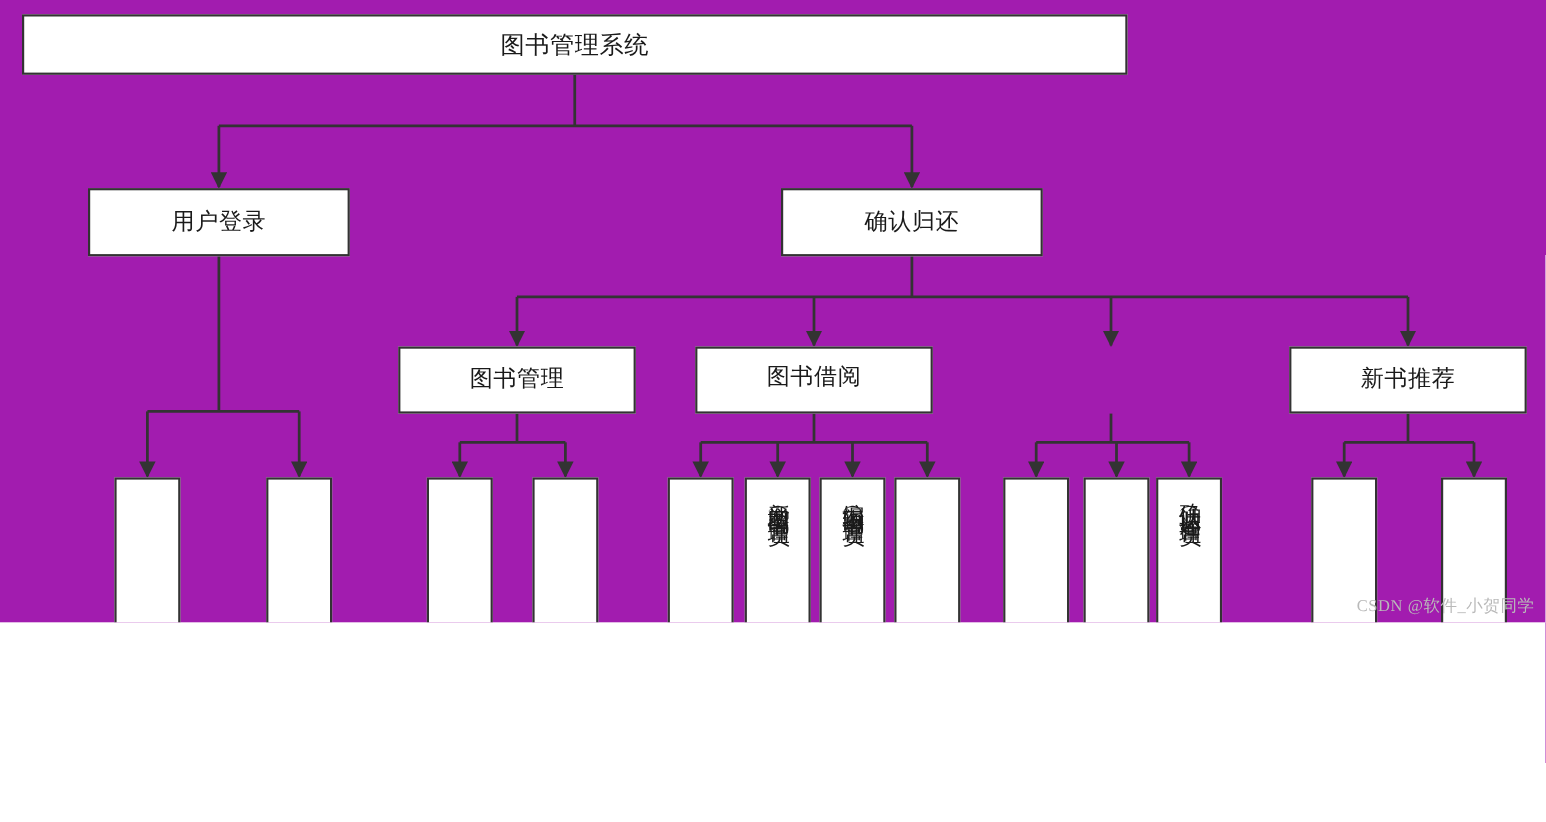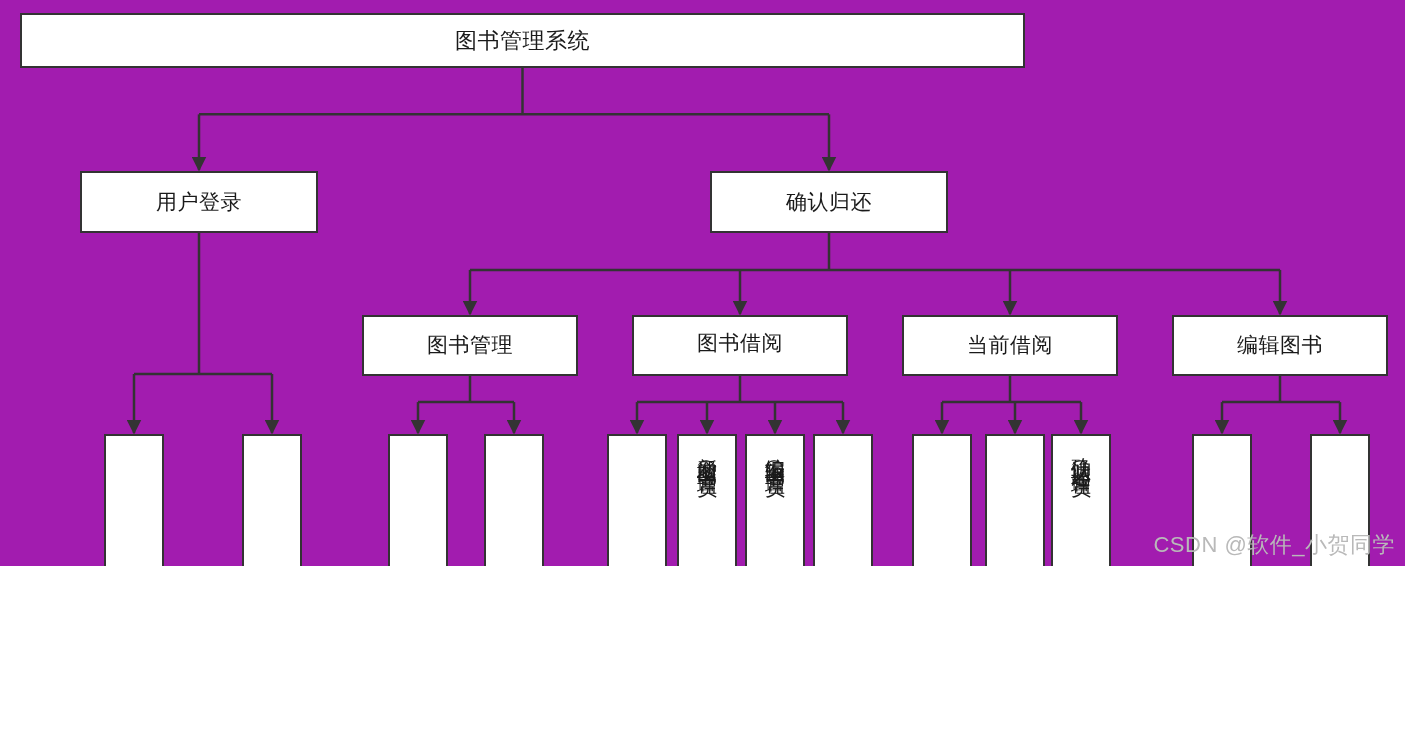--- a/index.html
+++ b/index.html
@@ -71,24 +71,25 @@
   }
   .vwrap.anchor-top {
     align-items: flex-start;
     padding-top: 6px;
     box-sizing: border-box;
   }
   #watermark {
     position: absolute;
     right: 10px;
     bottom: 6px;
-    font-size: 22px;
+    font-size: 15px;
     color: #b9b9b9;
     letter-spacing: 0.5px;
     white-space: nowrap;
+    font-family: Liberation Serif, serif;
   }
 </style>
 </head>
 <body>
 
 <div id="canvas">
 
   <svg id="edges" viewBox="0 0 1405 747" xmlns="http://www.w3.org/2000/svg">
     <defs>
       <marker id="arrow" viewBox="0 0 10 10" refX="9" refY="5" markerWidth="6" markerHeight="6" orient="auto-start-reverse">
@@ -142,25 +143,22 @@
   <div class="node h" id="n-book-manage" style="left: 710px; top: 171px; width: 238px; height: 62px;">
     <span class="lbl">确认归还</span>
   </div>
 
   <div class="node h" id="n-new-book-rec" style="left: 362px; top: 315px; width: 216px; height: 61px;">
     <span class="lbl">图书管理</span>
   </div>
   <div class="node h" id="n-book-borrow" style="left: 632px; top: 315px; width: 216px; height: 61px; font-family: Liberation Mono, monospace;">
     <span class="lbl">图书借阅</span>
   </div>
-  <div class="node h" id="n-current-borrow" style="left: 902px; top: 315px; width: 216px; height: 61px;">
-    <span class="lbl">当前借阅</span>
-  </div>
   <div class="node h" id="n-borrow-record" style="left: 1172px; top: 315px; width: 216px; height: 61px;">
-    <span class="lbl">编辑图书</span>
+    <span class="lbl">新书推荐</span>
   </div>
 
   <div class="node v" id="n-leaf-user-login" style="left: 104px; top: 434px; width: 60px; height: 300px;">
     <div class="vwrap">
         <span class="lbl">用户登录</span>
       </div>
   </div>
   <div class="node v" id="n-leaf-user-logout" style="left: 242px; top: 434px; width: 60px; height: 300px;">
     <div class="vwrap">
         <span class="lbl">注销登录</span>

